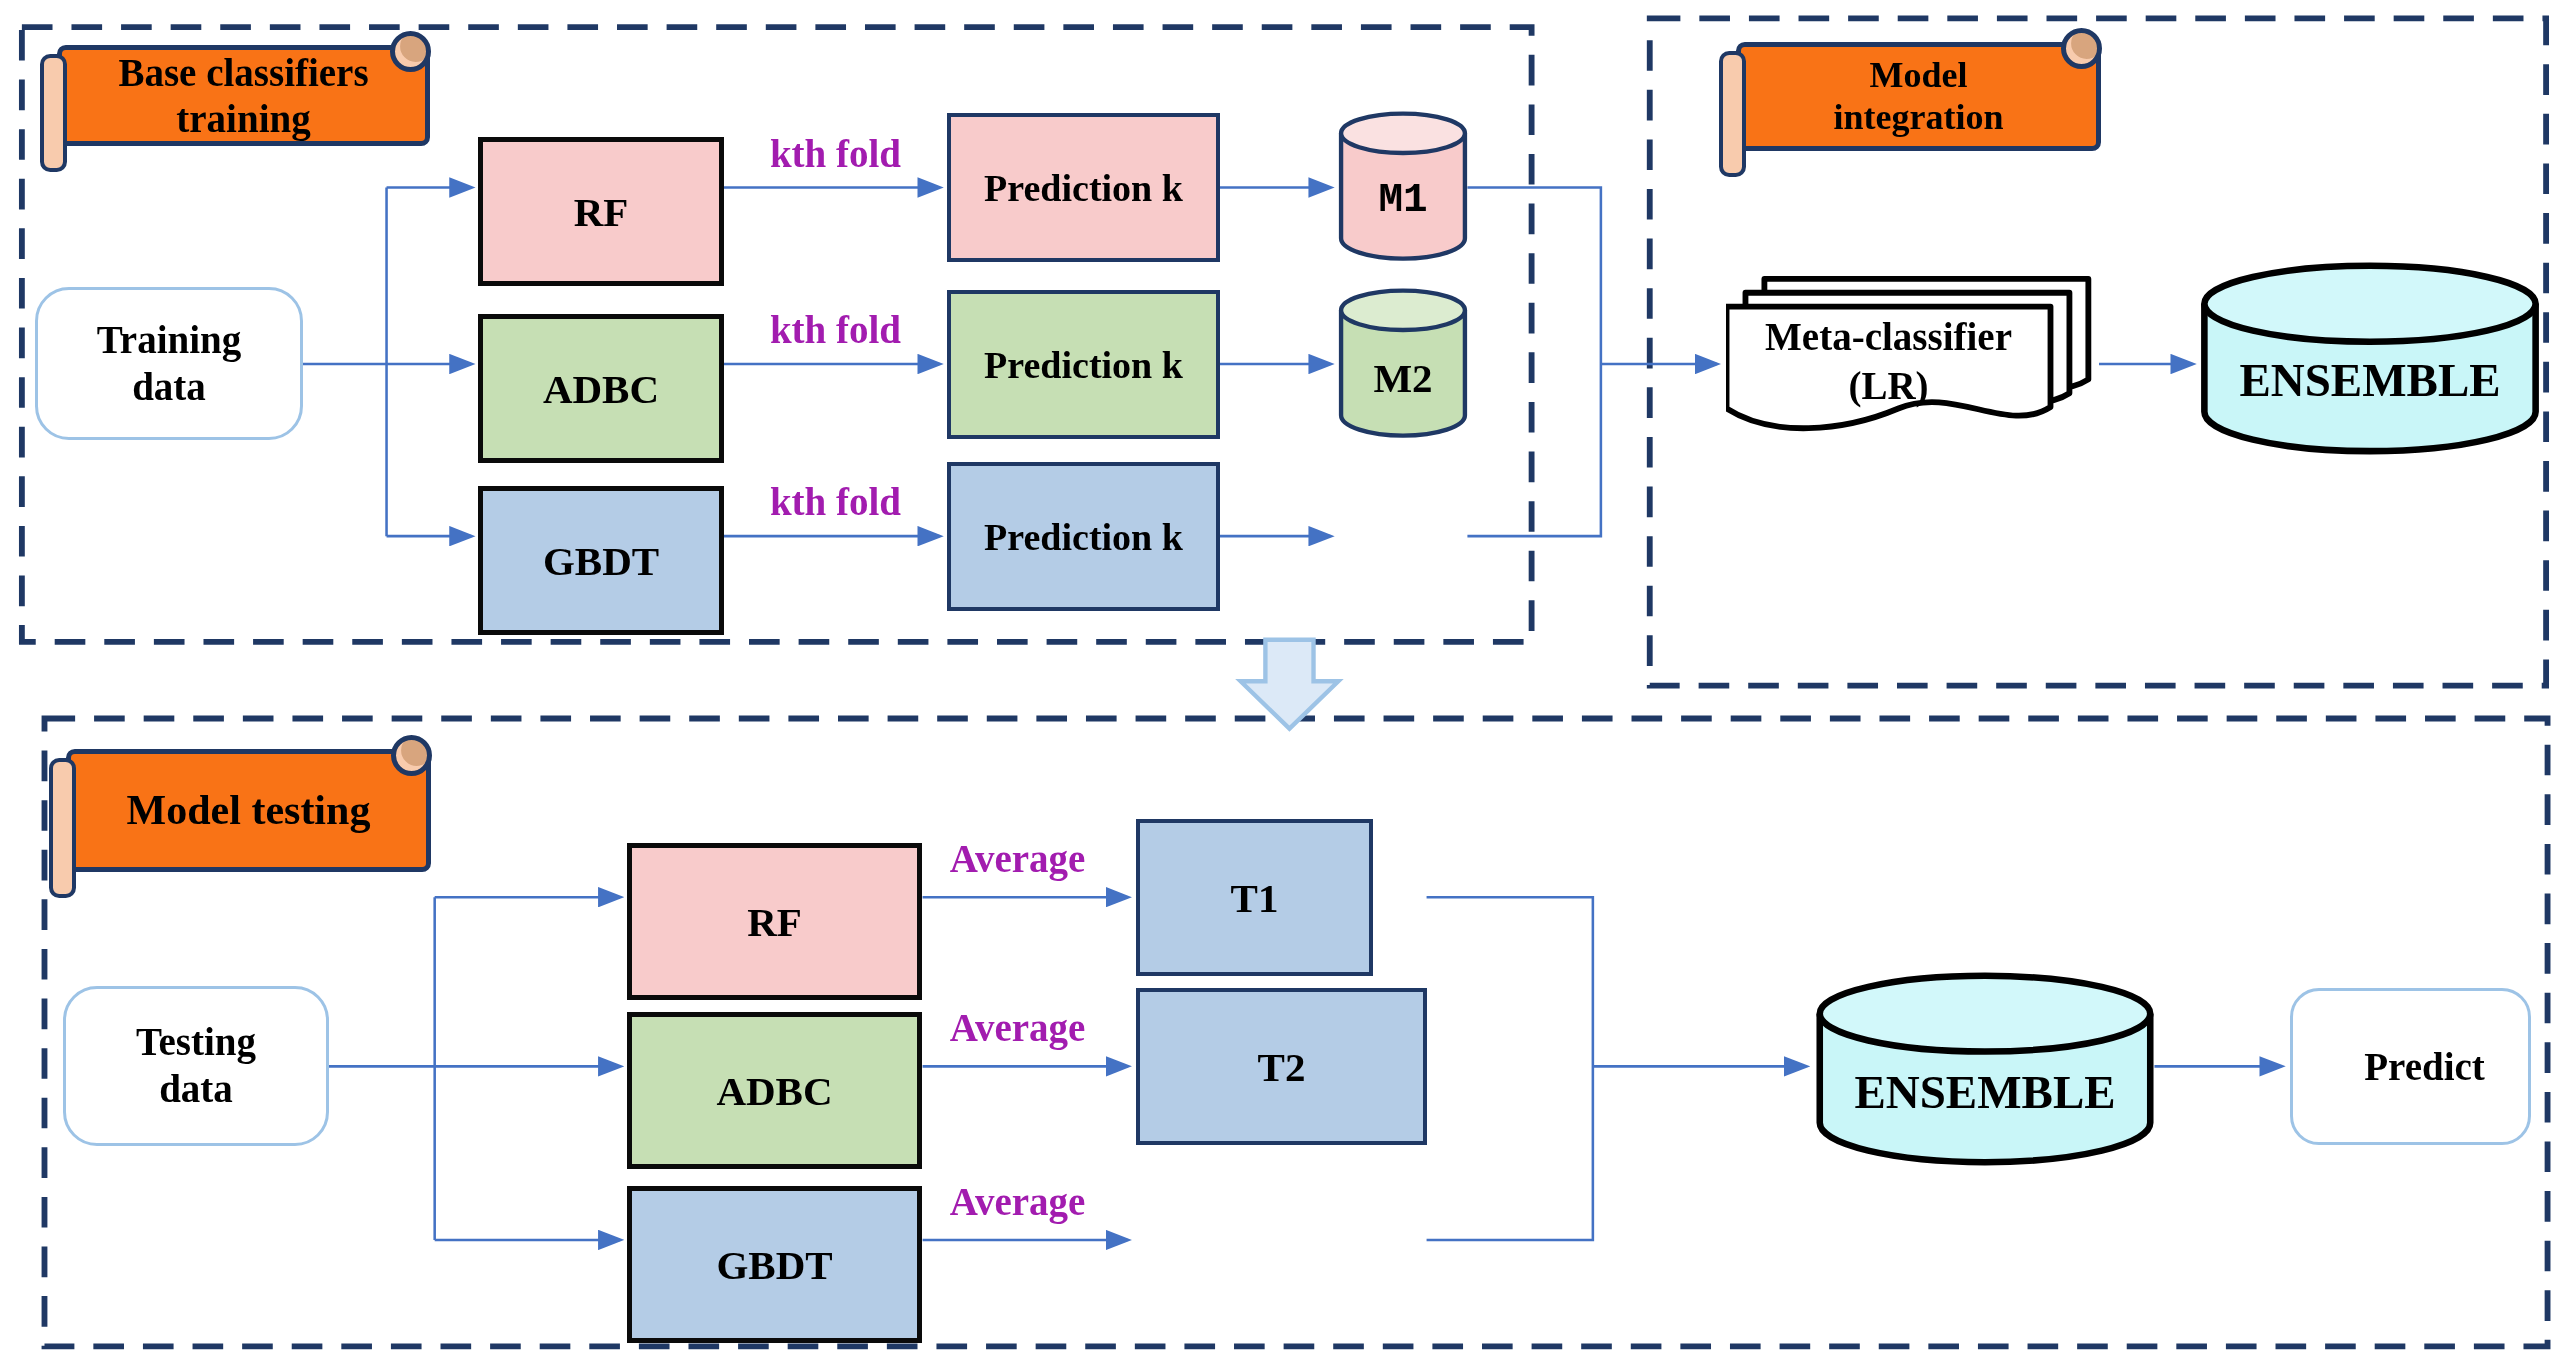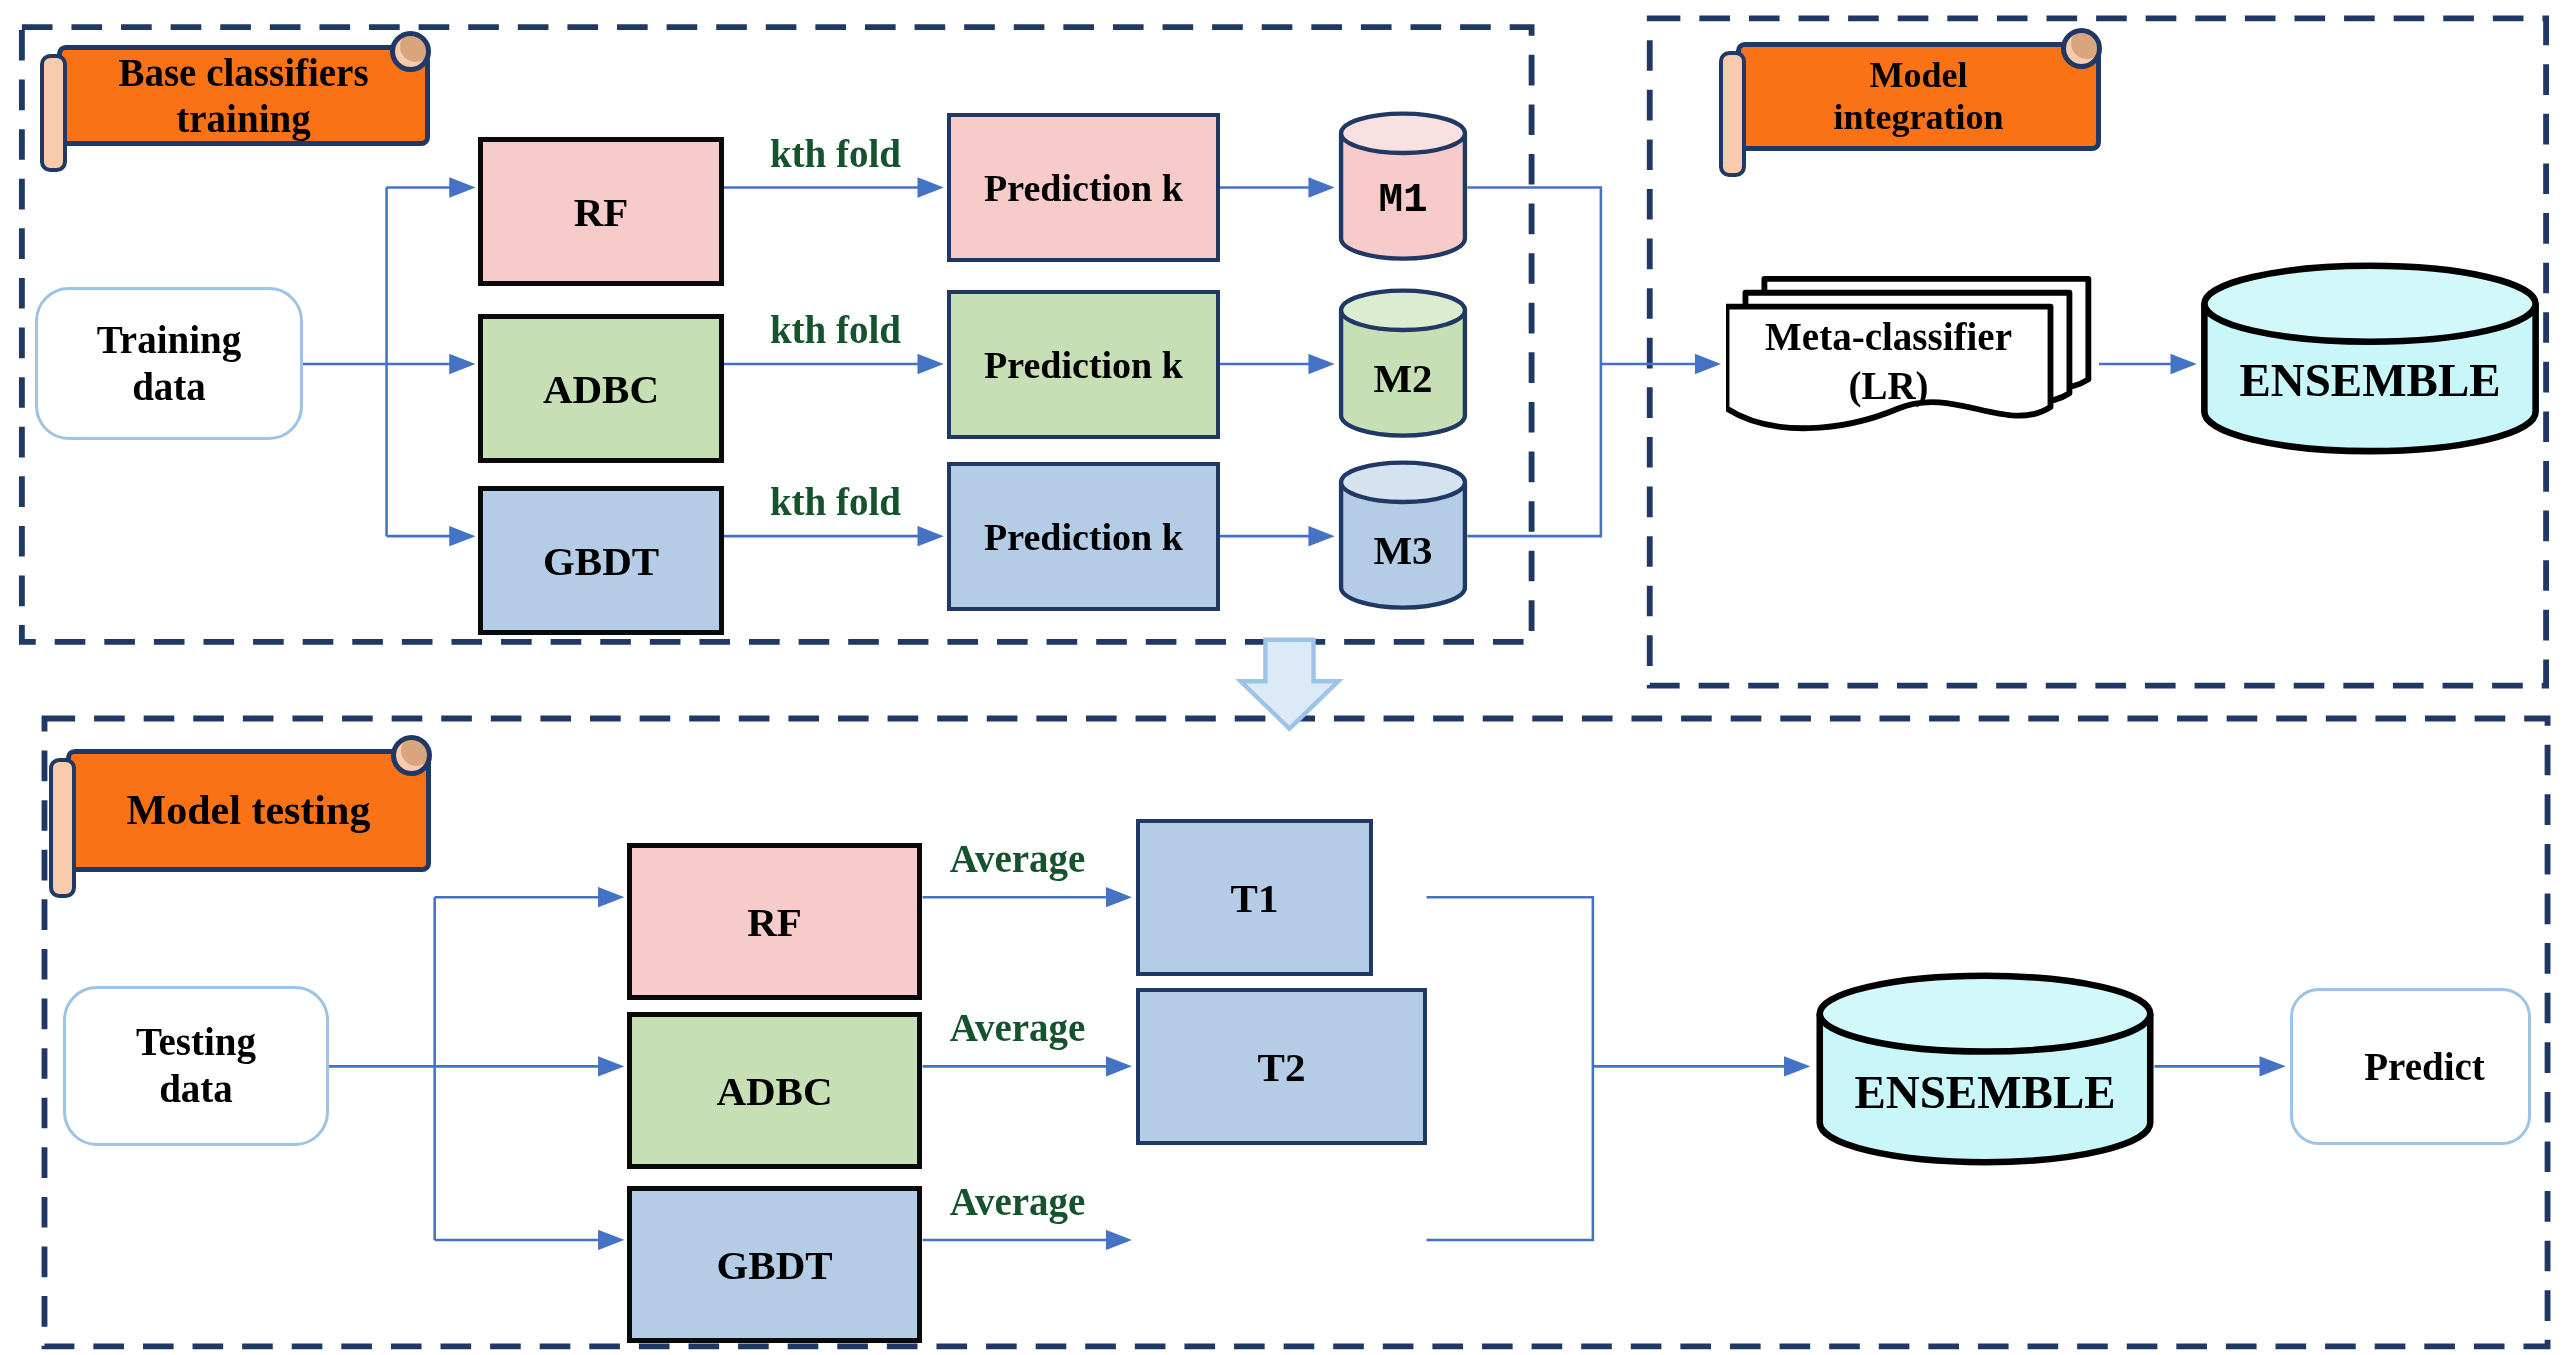--- a/index.html
+++ b/index.html
@@ -30,21 +30,21 @@
       box-shadow:inset 5.1px -5.1px 0 #F8CBAD;}
   .scroll-text{line-height:1.16;}
 
   
   .shape{position:absolute;z-index:2;}
   .shape svg{display:block;}
   .shape .shape-label{position:absolute;left:0;width:100%;text-align:center;
       font-weight:bold;color:#000;}
 
   .edge-label{position:absolute;z-index:2;width:219px;text-align:center;
-      font-weight:bold;color:#14532d;font-size:39px;} .f50{font-size:36px;} .f52{font-size:38px;}
+      font-weight:bold;color:#a21caf;font-size:39px;} .f50{font-size:36px;} .f52{font-size:38px;}
   .f54{font-size:39px;} .f56{font-size:41px;} .f58{font-size:42px;}
   .f64{font-size:47px;}
 </style>
 </head>
 <body>
 
 <div id="canvas">
 
   <svg id="bg" width="2576" height="1356" viewBox="0 0 3532 1859">
     <defs>
@@ -142,27 +142,20 @@
       <ellipse cx="89" cy="32" rx="85" ry="27" fill="#FAE1E1" stroke="#1F3864" stroke-width="6"></ellipse>
     </svg>
     <span class="shape-label f56" style="top:67px;font-family:Liberation Mono, monospace;">M1</span>
   </div>
   <div class="shape" style="left:1338px;top:287px;">
     <svg width="130" height="153" viewBox="0 0 178 210">
       <path d="M4,32 V176 A85,28 0 0 0 174,176 V32" fill="#C6DFB4" stroke="#1F3864" stroke-width="6"></path>
       <ellipse cx="89" cy="32" rx="85" ry="27" fill="#DCECD0" stroke="#1F3864" stroke-width="6"></ellipse>
     </svg>
     <span class="shape-label f56" style="top:67px;">M2</span>
-  </div>
-  <div class="shape" style="left:1338px;top:459px;">
-    <svg width="130" height="153" viewBox="0 0 178 210">
-      <path d="M4,32 V176 A85,28 0 0 0 174,176 V32" fill="#B4CCE6" stroke="#1F3864" stroke-width="6"></path>
-      <ellipse cx="89" cy="32" rx="85" ry="27" fill="#D5E3F1" stroke="#1F3864" stroke-width="6"></ellipse>
-    </svg>
-    <span class="shape-label f56" style="top:67px;">M3</span>
   </div>
 
   <div class="el scroll f50" style="left:1736px;top:42px;width:365px;height:109px;">
     <span class="roll"></span>
     <span class="curl"></span>
     <div class="scroll-text">
       <div>Model</div>
       <div>integration</div>
     </div>
   </div>

